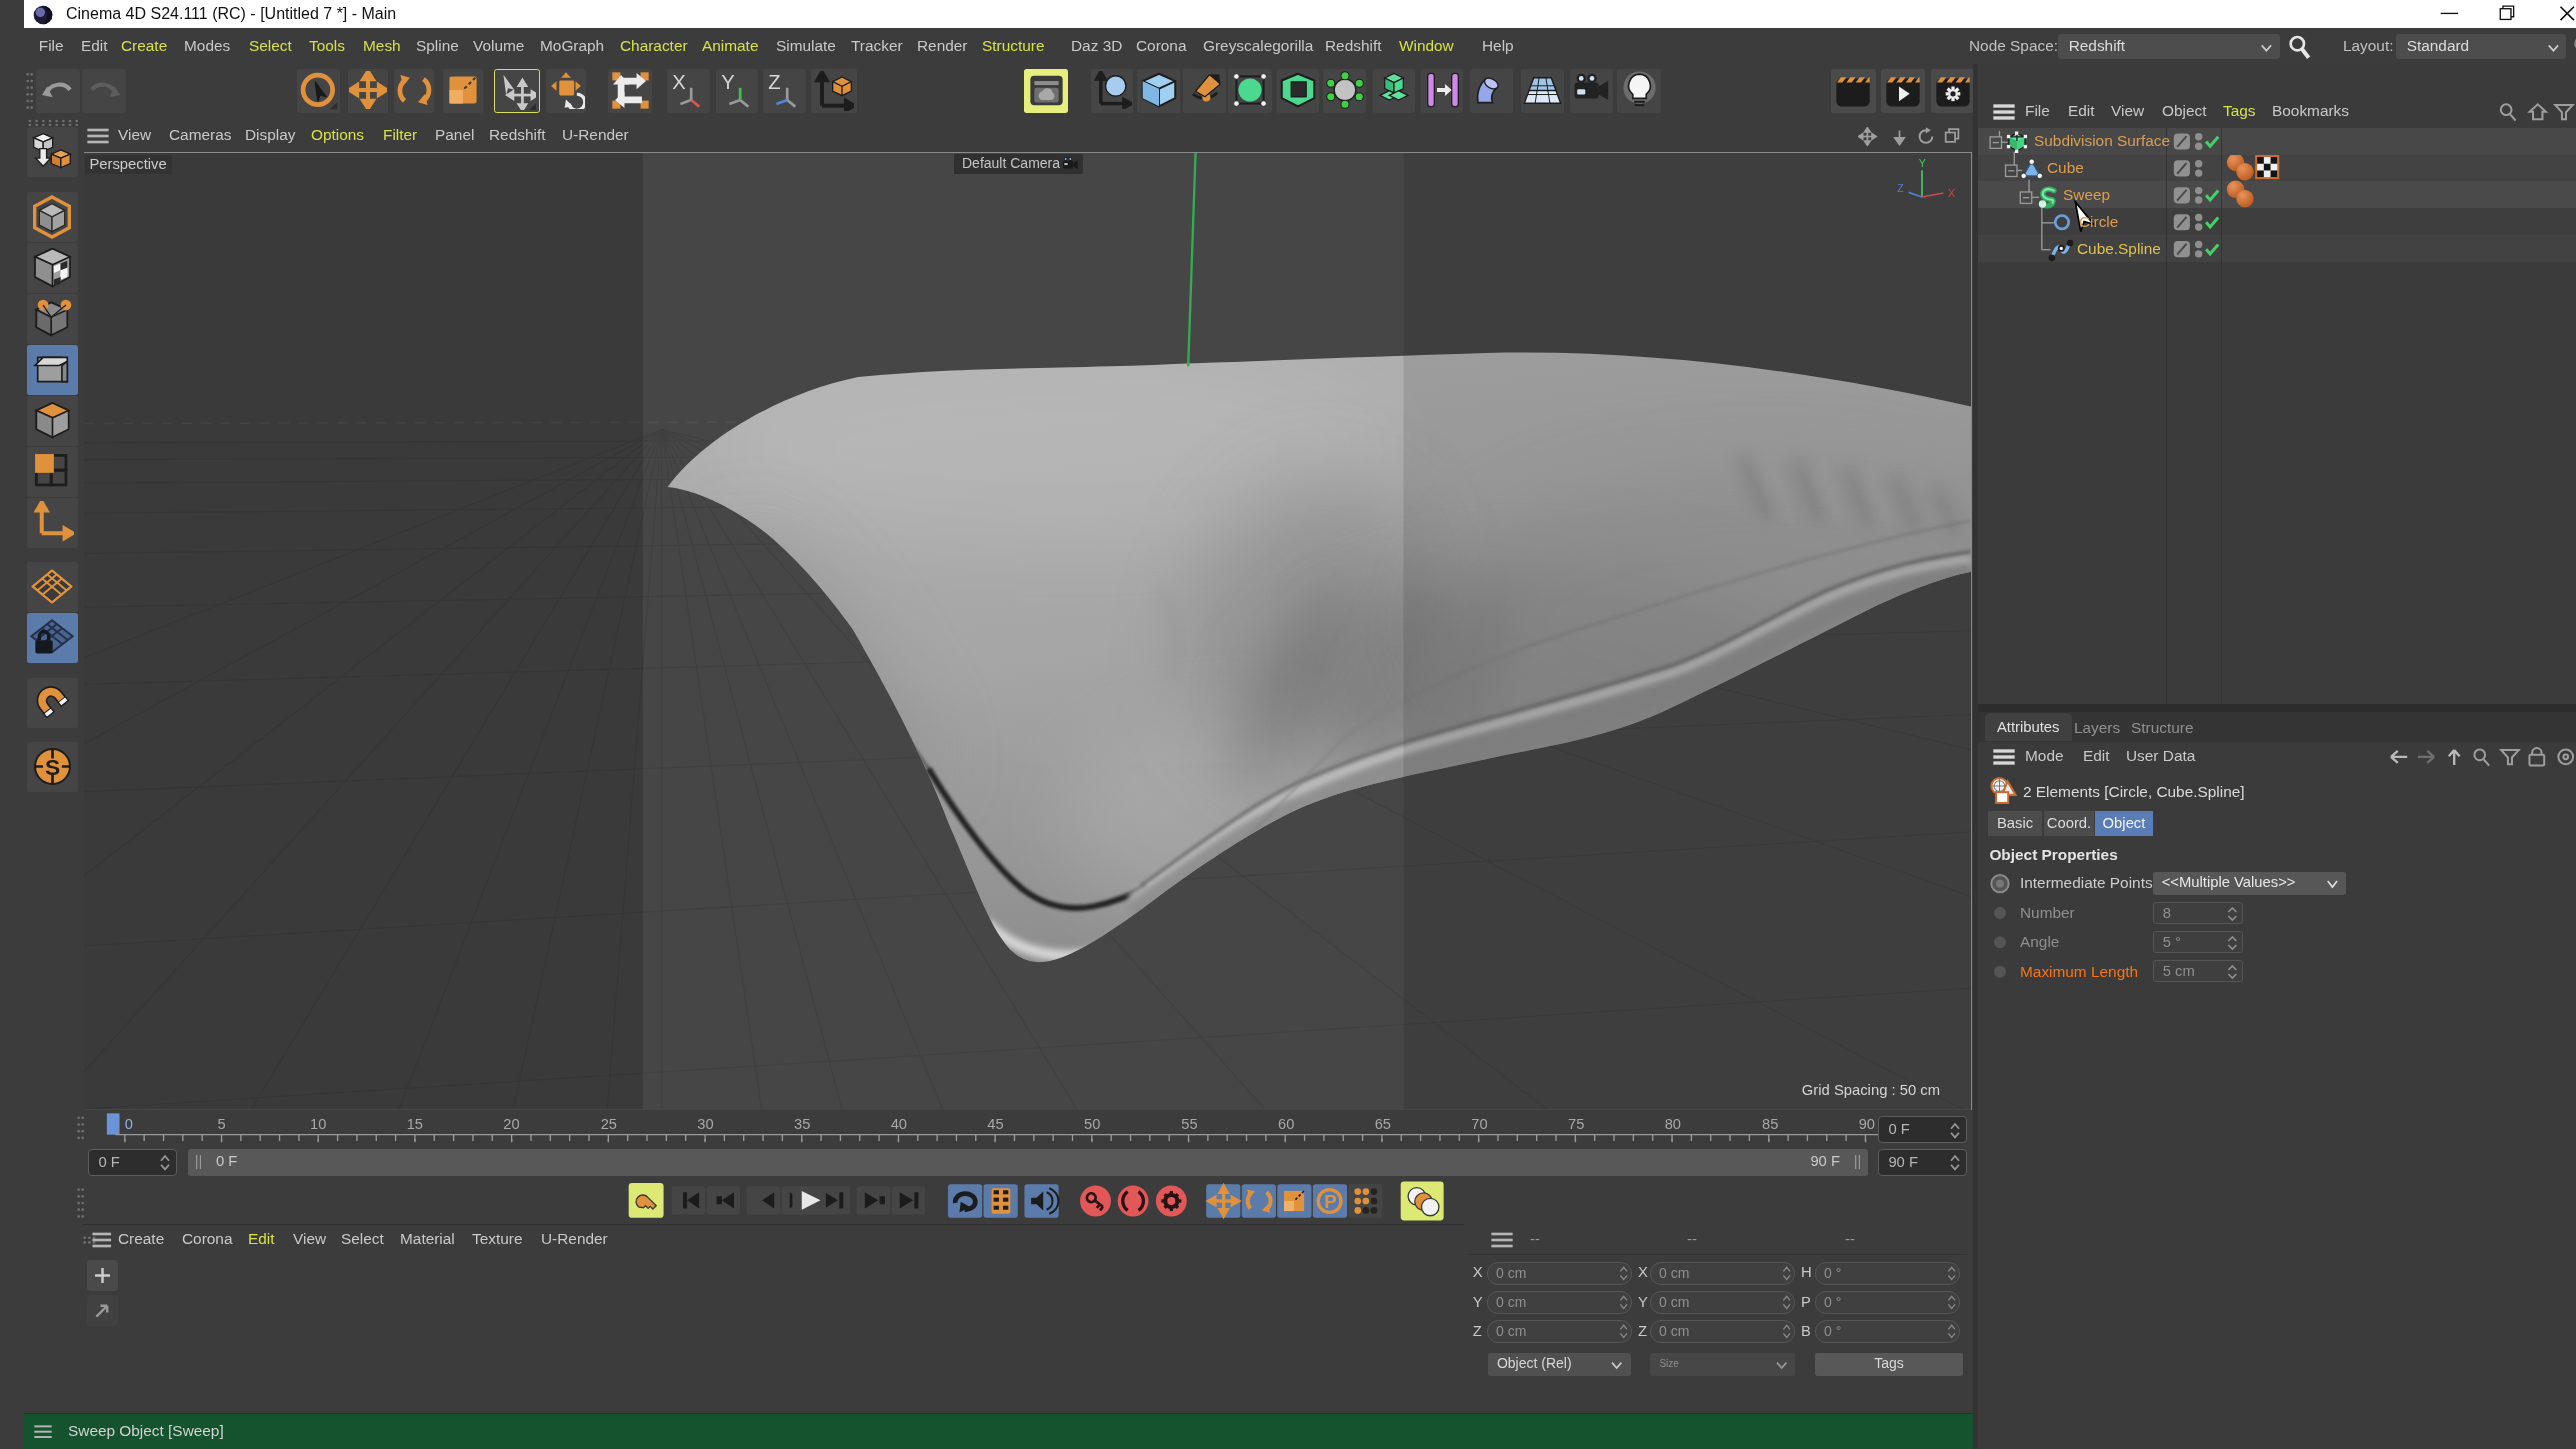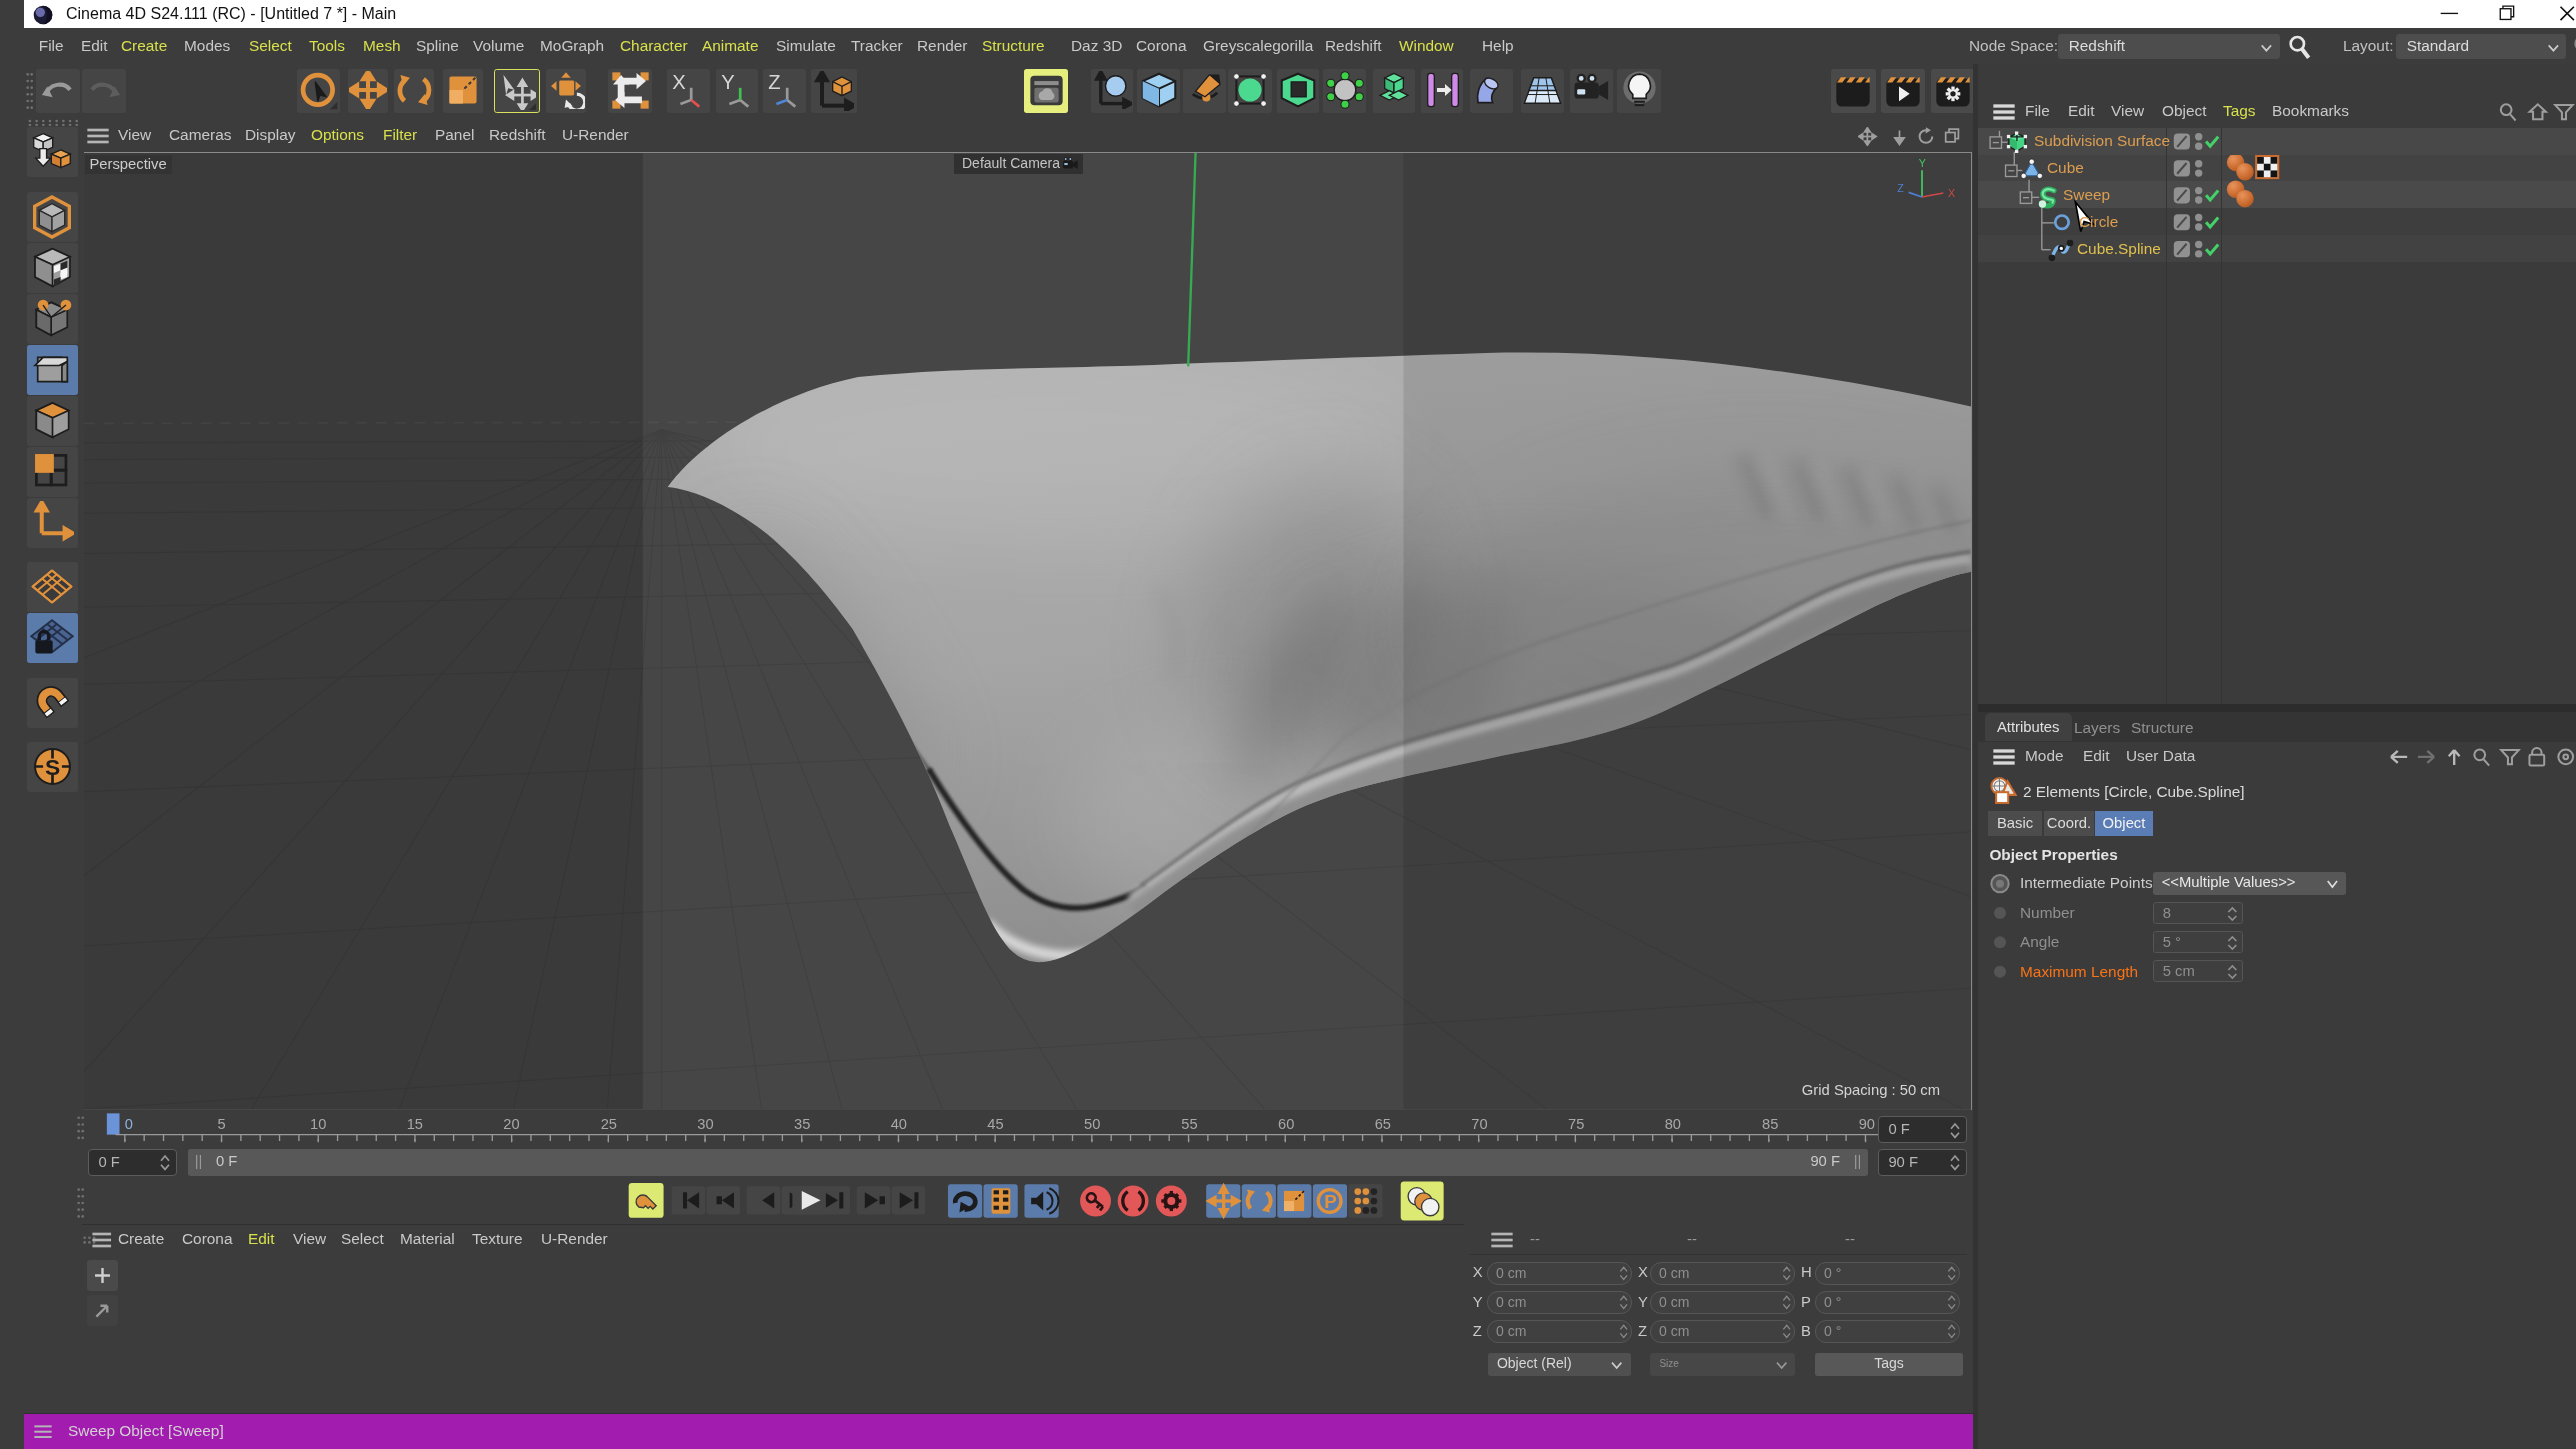--- a/index.html
+++ b/index.html
@@ -31,21 +31,21 @@
 .spinbox { position:absolute; background:#2d2d2d; border:0.7px solid #5c5c5c; border-radius:4px; color:#b5b5b5; font-size:14.8px; }
 
 #matzone { left:0; top:1224px; width:1440px; height:190px; background:#3c3c3c; }
 #matmenu { position:absolute; left:58px; top:0; width:1383px; height:31px; }
 .matitem { position:absolute; top:6px; font-size:15.4px; color:#c9c9c9; }
 
 #coords { left:1440px; top:1224px; width:508px; height:190px; background:#3c3c3c; }
 .clabel { position:absolute; font-size:14.8px; color:#c9c9c9; }
 .cbox { position:absolute; width:145px; height:23px; background:#404040; border:0.7px solid #565656; border-radius:11px; color:#8f8f8f; font-size:14px; line-height:21.5px; padding-left:8px; }
 
-#statusbar { left:0; top:1413px; width:1949px; height:36px; background:#a21caf; }
+#statusbar { left:0; top:1413px; width:1949px; height:36px; background:#14532d; }
 
 #rightpanel { left:1949px; top:64px; width:627px; height:1385px; background:#3b3b3b; border-left:5.4px solid #333333; }
 .tabrow { position:absolute; left:0; width:622px; height:29.5px; background:#343434; }
 .tab { position:absolute; top:1.3px; height:28px; background:#404040; border-radius:5.4px 5.4px 0 0; font-size:15.4px; color:#e0e0e0; text-align:center; }
 .tabghost { position:absolute; top:6.7px; font-size:15.4px; color:#909090; }
 .pmenu { position:absolute; font-size:15.4px; color:#c9c9c9; }
 .treerow { position:absolute; left:0; width:622px; height:27px; }
 .tname { position:absolute; top:4.7px; font-size:15.4px; color:#dc9e50; }
 
 .hline { position:absolute; background:#323232; }

